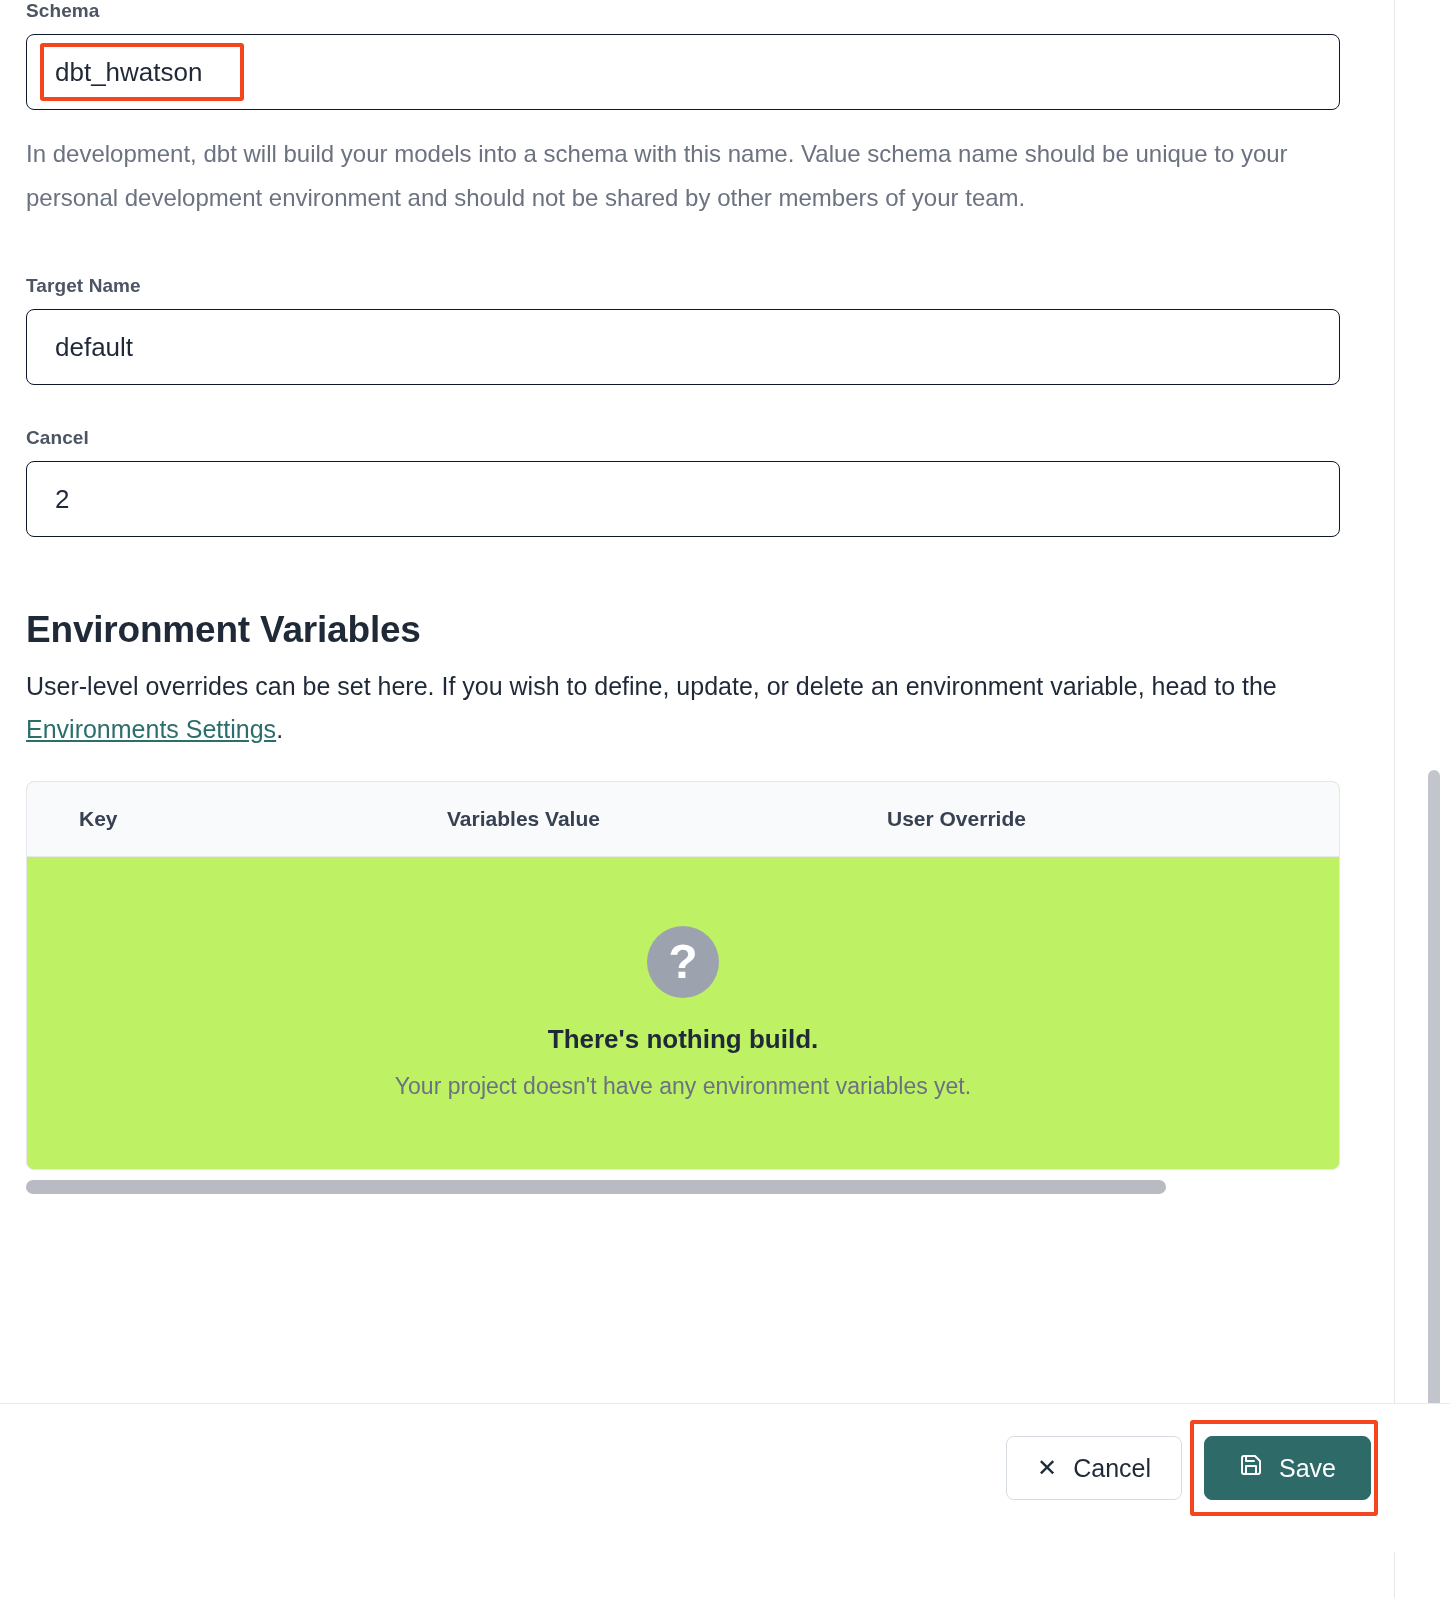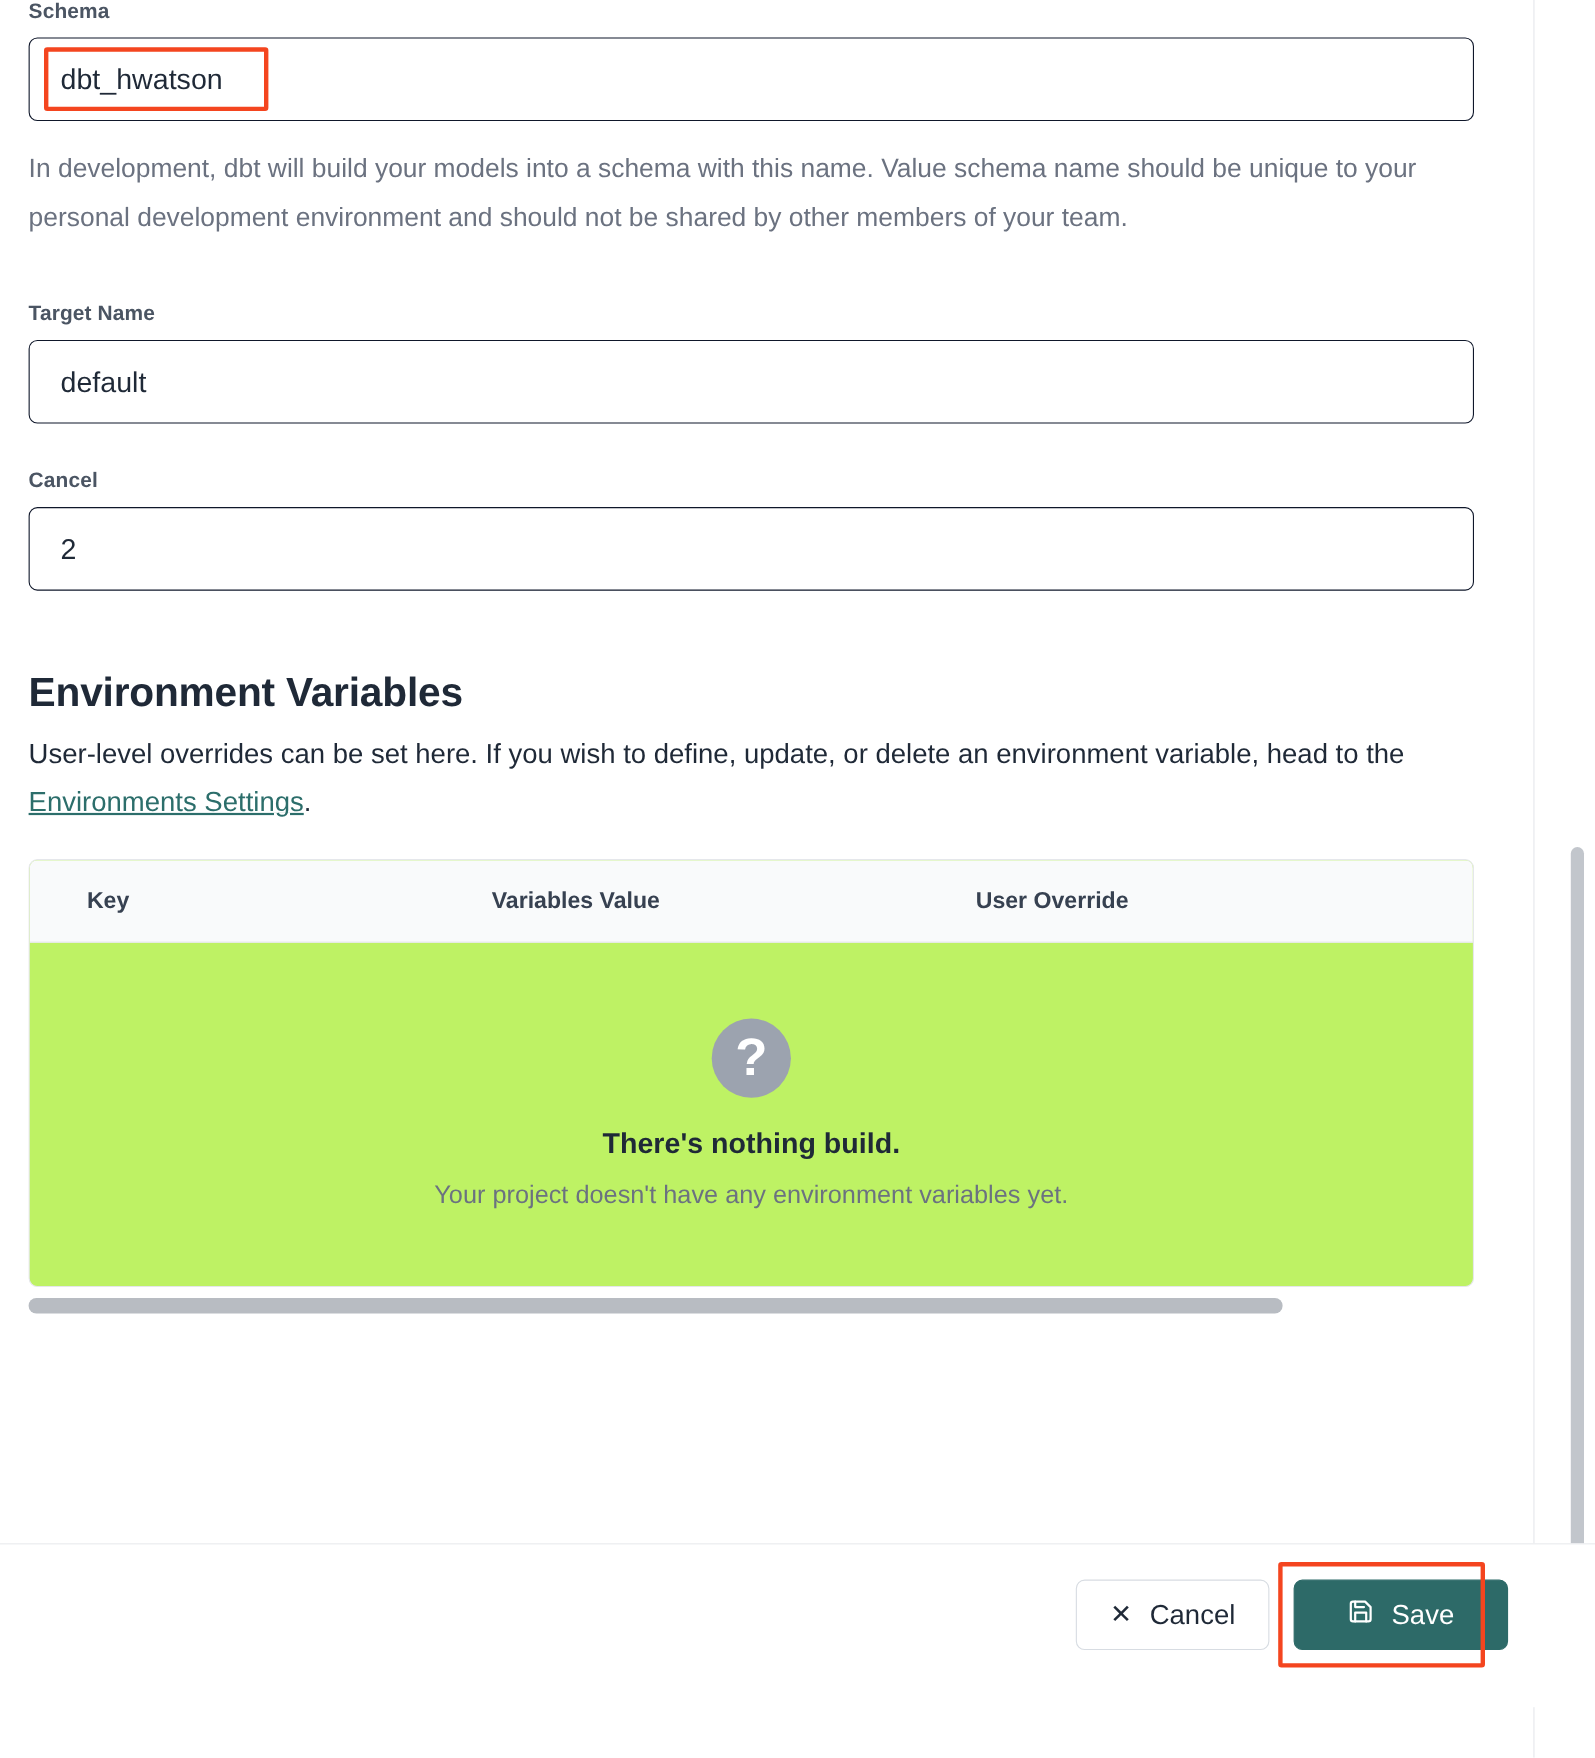--- a/index.html
+++ b/index.html
@@ -212,21 +212,21 @@
   }
   .btn-cancel {
     height: 64px;
     padding: 0 30px;
     background: #ffffff;
     border: 1px solid #d7dce2;
     color: #1f2937;
   }
   .btn-save {
     height: 64px;
-    padding: 0 48px;
+    padding: 0 34px;
     background: #2d6a68;
     border: 1px solid #2d6a68;
     color: #ffffff;
   }
   .save-wrap { position: relative; }
   .annot-save {
     position: absolute;
     left: -14px;
     top: -16px;
     width: 188px;

